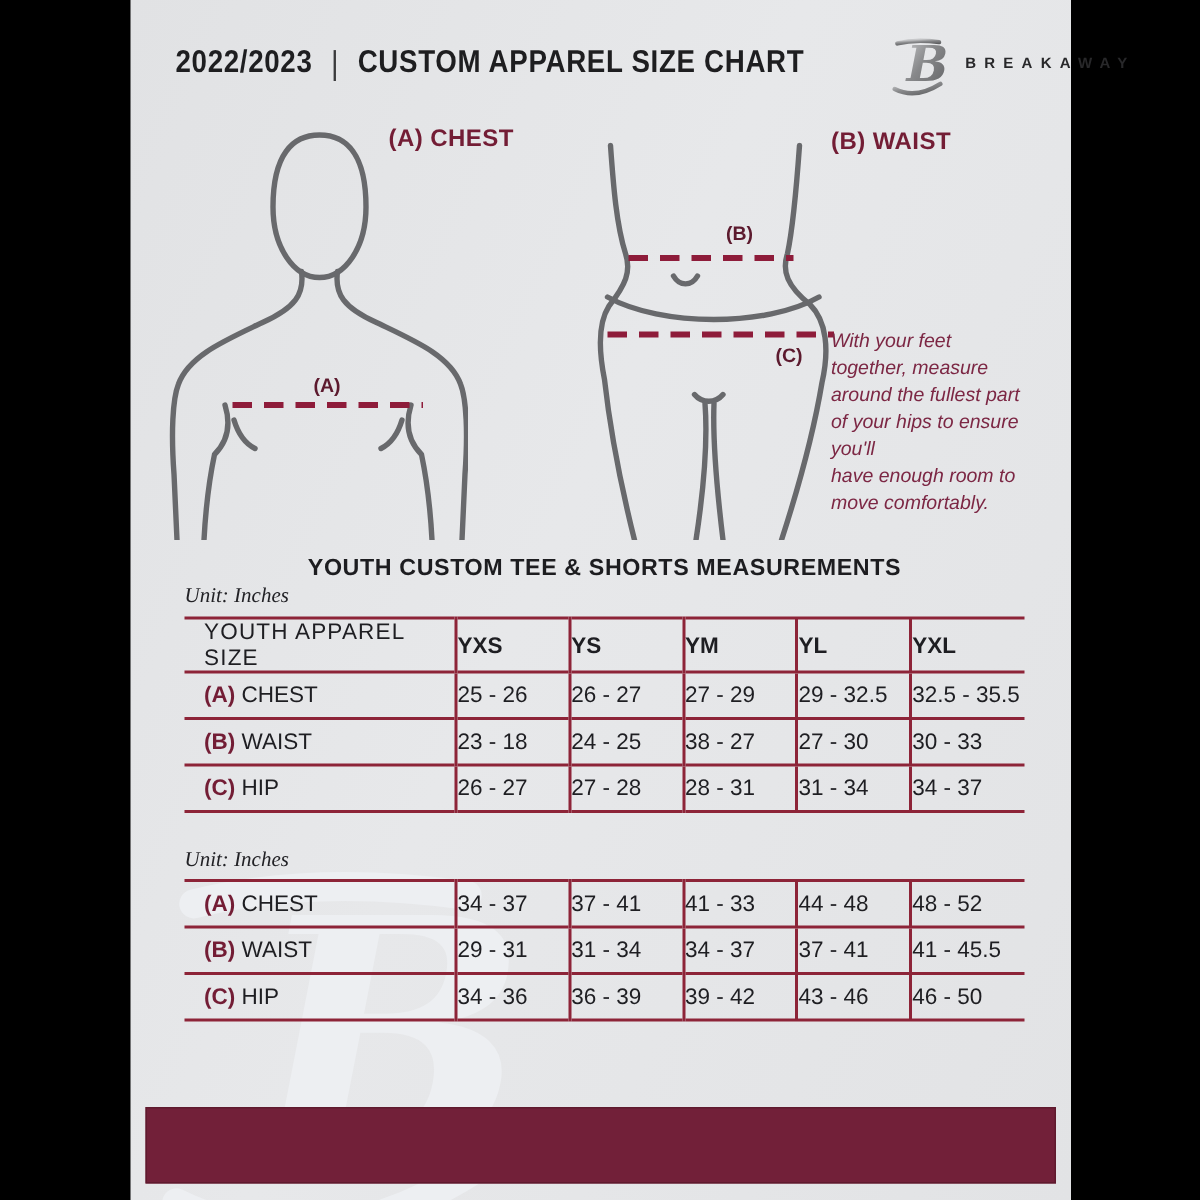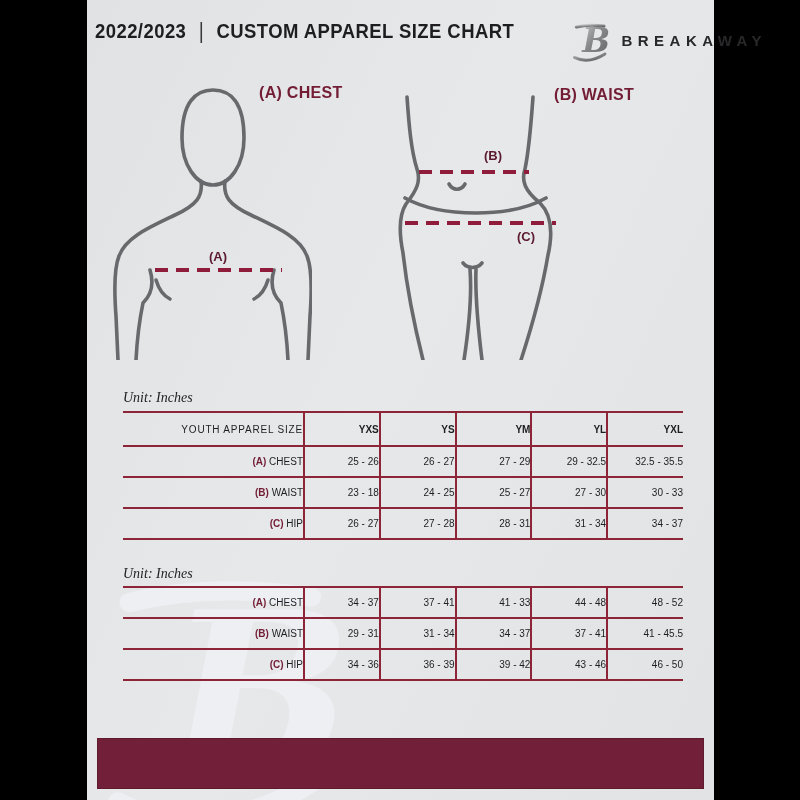--- a/index.html
+++ b/index.html
@@ -5,26 +5,26 @@
   :root{
     --maroon:#731d35; --tborder:#8d2438; --dash:#8e1c3a; --ink:#232327;
     --desc:#7c2744; --fig:#68696c; --bg:#e4e5e7; --wm:#edeff2; --label:#5c1a2e;
   }
   *{margin:0;padding:0;box-sizing:border-box;}
   body{width:800px;height:800px;overflow:hidden;background:#000;font-family:"Liberation Sans",sans-serif;}
   .canvas{position:relative;width:800px;height:800px;background:#000;}
   .page{position:absolute;left:87px;top:0;width:627px;height:800px;
         background:linear-gradient(115deg,#e1e2e4,#e7e8ea 45%,#e2e3e5);}
   
-  .hdr{position:absolute;left:8px;right:20px;top:18px;height:48px;display:flex;align-items:flex-start;justify-content:space-between;}
+  .hdr{position:absolute;left:30px;right:20px;top:18px;height:48px;display:flex;align-items:center;justify-content:space-between;}
   .hdr-left{display:flex;align-items:center;gap:14px;font-weight:800;font-size:21px;color:#1e1e20;
             letter-spacing:.5px;transform:scaleX(.88);transform-origin:left center;white-space:nowrap;}
   .hdr-left .sep{font-weight:400;color:#3a3a3c;font-size:22px;}
   .hdr-right{display:flex;align-items:center;gap:10px;}
-  .brand{font-size:15px;font-weight:700;letter-spacing:5.5px;color:#28282a;white-space:nowrap;}
+  .brand{font-size:10px;font-weight:700;letter-spacing:5.5px;color:#28282a;white-space:nowrap;}
   
   .measure{position:absolute;width:158px;}
   .measure h3{font-size:16px;font-weight:800;color:var(--maroon);letter-spacing:.3px;margin-bottom:8px;}
   .measure p{font-size:13px;font-style:italic;font-weight:500;line-height:1.38;color:var(--desc);white-space:pre-line;}
   .m-chest{left:172px;top:84px;width:160px;}
   .m-waist{left:467px;top:86px;width:155px;}
   .m-hips{left:467px;top:218px;width:155px;}
   
   .fig{position:absolute;}
   .fig path,.fig line{fill:none;}
@@ -36,22 +36,22 @@
   .watermark{position:absolute;left:8px;top:545px;}
   
   .sec-title{position:absolute;left:36px;width:560px;text-align:center;font-size:15.5px;font-weight:700;
              letter-spacing:.4px;color:#1d1d20;}
   .sec-unit{position:absolute;left:36px;width:560px;text-align:left;font-size:14px;font-style:italic;
             font-weight:500;color:#222226;font-family:Liberation Serif, serif;}
   
   table.size-table{position:absolute;left:36px;width:560px;border-collapse:collapse;table-layout:fixed;
                    border-top:2px solid var(--tborder);}
   table.size-table tr{border-bottom:2px solid var(--tborder);}
-  table.size-table th,table.size-table td{height:31px;text-align:right;vertical-align:middle;
-                   font-size:10px;color:#1e1e22;background:transparent;}
+  table.size-table th,table.size-table td{height:31px;text-align:left;vertical-align:middle;
+                   font-size:15px;color:#1e1e22;background:transparent;}
   table.size-table tr.hdr-row th{height:34px;}
   table.size-table th+th,table.size-table td+td{border-left:2px solid var(--tborder);}
   th.size-col{font-weight:400;font-size:14px;color:#38383c;letter-spacing:.8px;text-align:left;padding-left:13px;}
   th.size-val{font-weight:700;font-size:14.5px;color:#19191c;margin-top:26px;}
   td.rowlabel{text-align:left;padding-left:13px;font-size:14.5px;}
   td.rowlabel b{color:var(--maroon);font-weight:800;}
   .footer-bar{position:absolute;left:10px;top:738px;width:607px;height:51px;background:#722039;
               border:1px solid #5f1a2e;}
 </style>
 </head>
@@ -115,22 +115,30 @@
       <text x="133" y="146" text-anchor="middle">(C)</text>
     </svg>
 
     <div class="measure m-chest">
       <h3>(A) CHEST</h3>
     </div>
     <div class="measure m-waist">
       <h3>(B) WAIST</h3>
     </div>
     <div class="measure m-hips">
-    </div>
-
+      <p>With your feet
+together, measure
+around the fullest part
+of your hips to ensure
+you'll
+have enough room to
+move comfortably.</p>
+    </div>
+
+    <div class="sec-title" style="top:370px">YOUTH CUSTOM TEE &amp; SHORTS MEASUREMENTS</div>
     <div class="sec-unit" style="top:390px">Unit: Inches</div>
     <table class="size-table" style="top:411px">
       <colgroup>
           <col style="width:181px">
           <col>
           <col>
           <col>
           <col>
           <col>
         </colgroup>
@@ -148,21 +156,21 @@
         <td>25 - 26</td>
         <td>26 - 27</td>
         <td>27 - 29</td>
         <td>29 - 32.5</td>
         <td>32.5 - 35.5</td>
       </tr>
       <tr>
         <td class="rowlabel"><b>(B)</b> <span>WAIST</span></td>
         <td>23 - 18</td>
         <td>24 - 25</td>
-        <td>25 - 27</td>
+        <td>38 - 27</td>
         <td>27 - 30</td>
         <td>30 - 33</td>
       </tr>
       <tr>
         <td class="rowlabel"><b>(C)</b> <span>HIP</span></td>
         <td>26 - 27</td>
         <td>27 - 28</td>
         <td>28 - 31</td>
         <td>31 - 34</td>
         <td>34 - 37</td>

